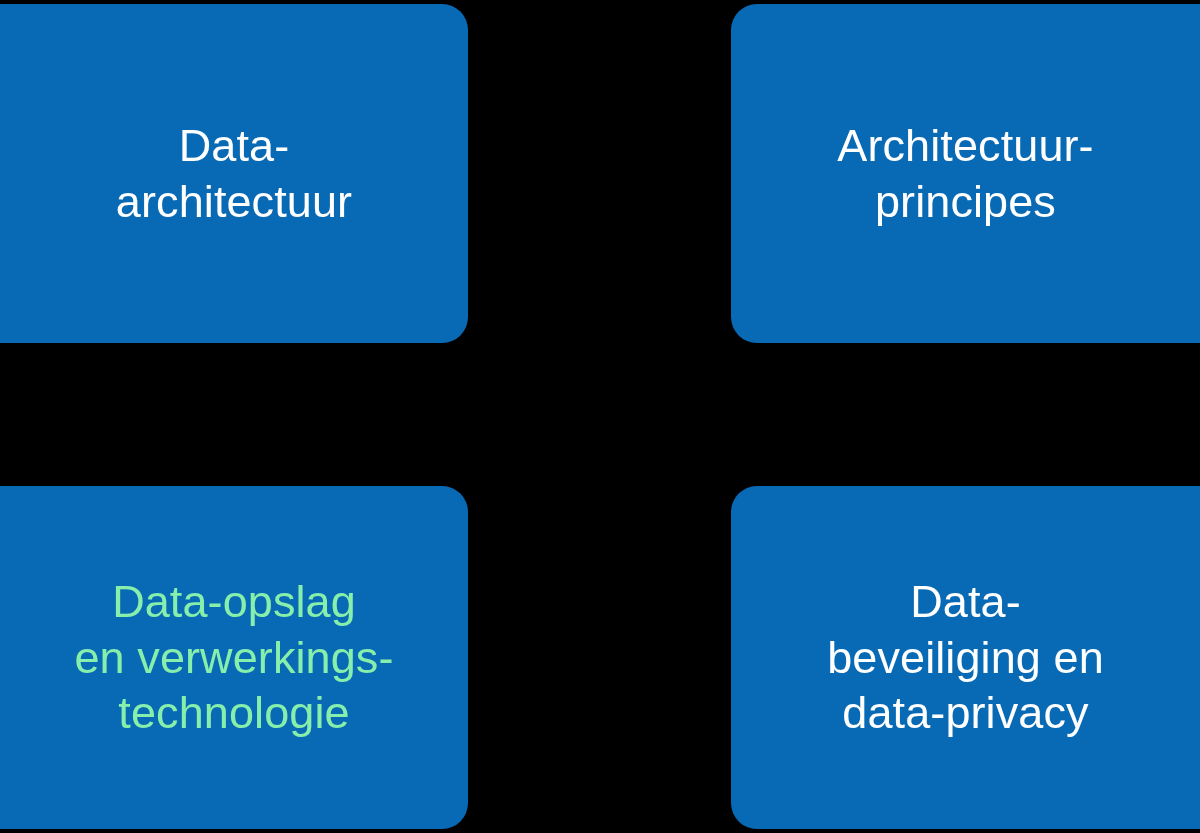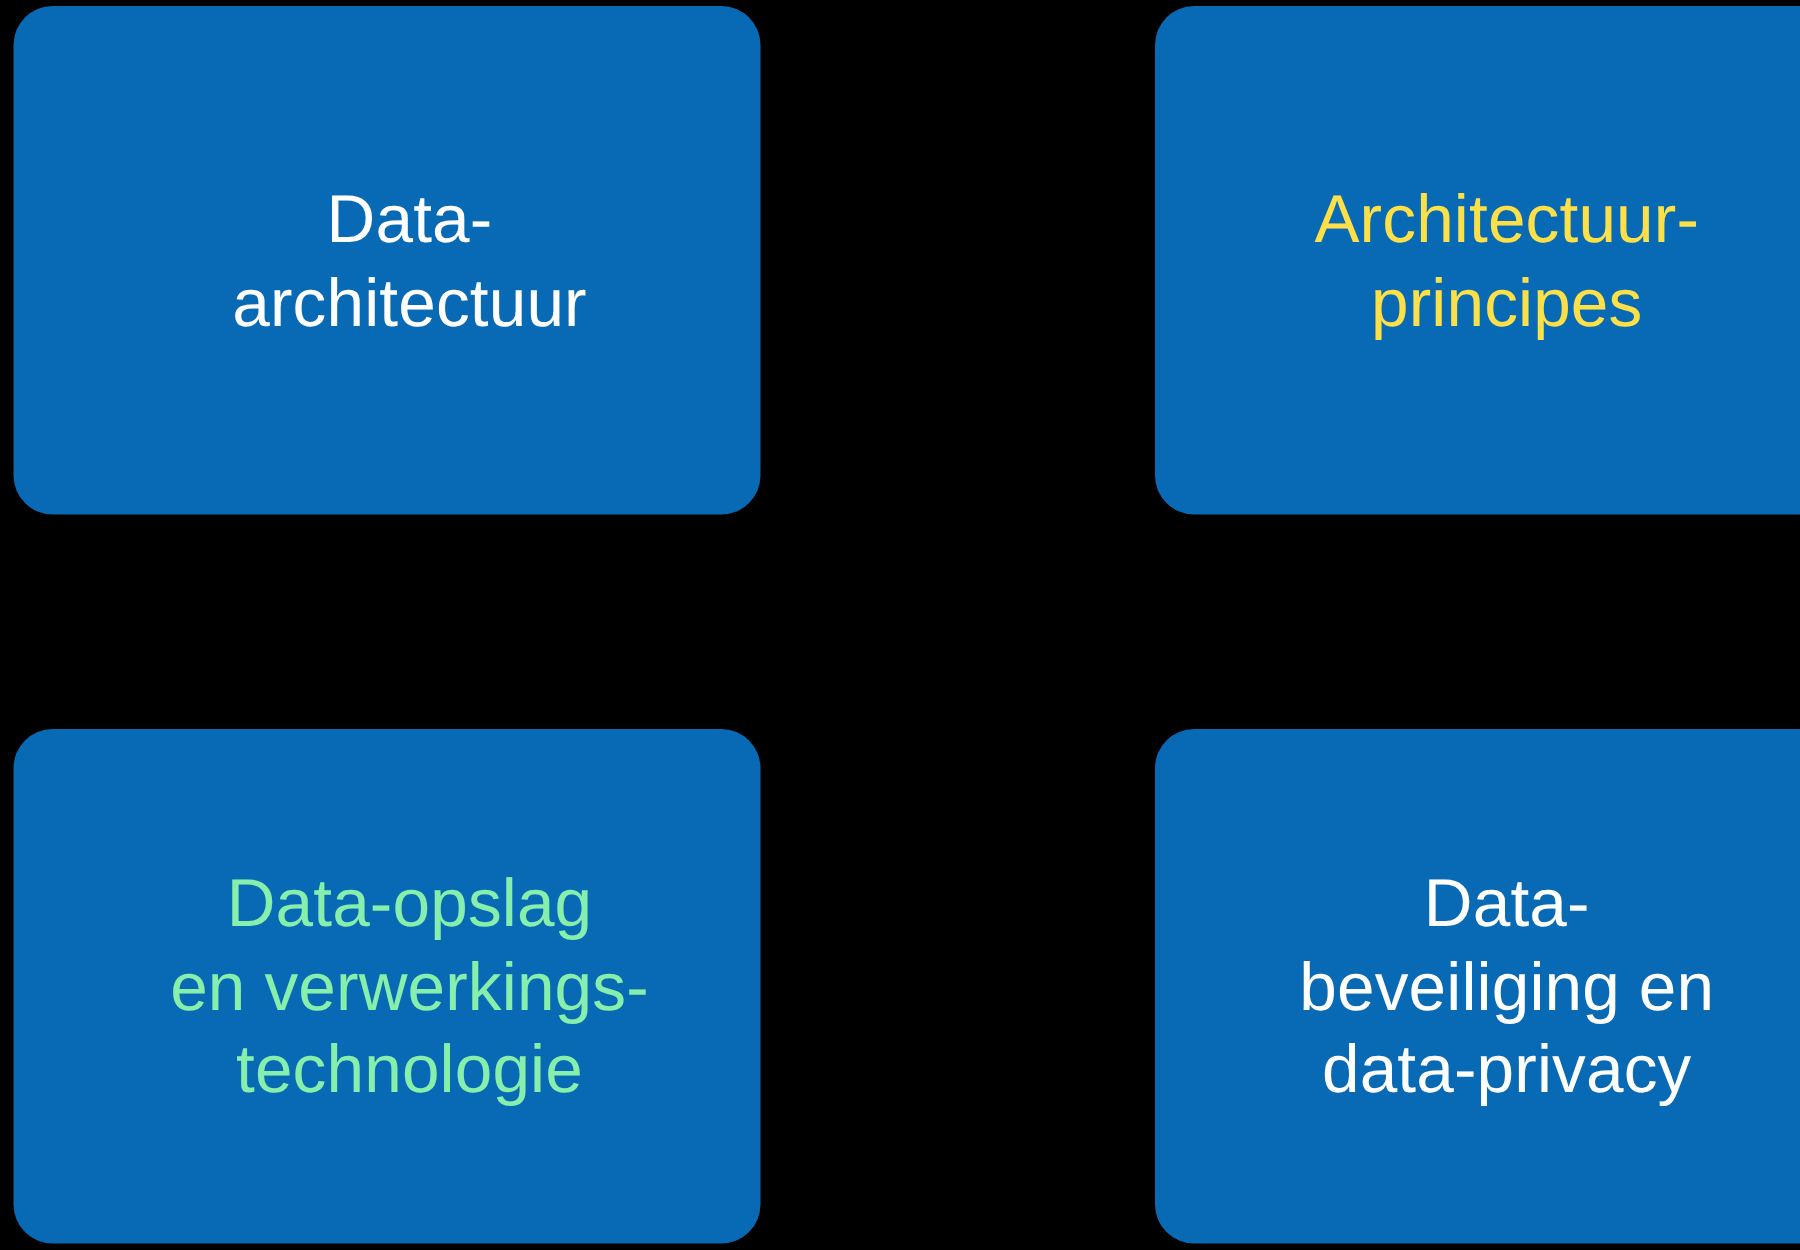--- a/index.html
+++ b/index.html
@@ -13,21 +13,20 @@
     height: 833px;
     overflow: hidden;
     font-family: "Liberation Sans", sans-serif;
   }
 
   #diagram-canvas {
     position: relative;
     width: 1156px;
     height: 833px;
     background: #000000;
-    margin-left: 39px;
   }
 
   .quadrant-box {
     position: absolute;
     background: #0869B4;
     border-radius: 26px;
     display: flex;
     align-items: center;
     justify-content: center;
     box-sizing: border-box;
@@ -82,21 +81,21 @@
 <body style="background: rgb(0, 0, 0);">
 
 <div id="diagram-canvas" style="background: rgb(0, 0, 0);">
 
   <div class="quadrant-box" id="box-data-architectuur" style="background: rgb(8, 105, 180); border-radius: 26px;">
     <span class="box-label" style="color: rgb(255, 255, 255);">Data-
 architectuur</span>
   </div>
 
   <div class="quadrant-box" id="box-architectuur-principes" style="background: rgb(8, 105, 180); border-radius: 26px;">
-    <span class="box-label" style="color: #fde047;">Architectuur-
+    <span class="box-label" style="color: #ffffff;">Architectuur-
 principes</span>
   </div>
 
   <div class="quadrant-box" id="box-data-opslag" style="background: rgb(8, 105, 180); border-radius: 26px;">
     <span class="box-label" style="color: #86efac;">Data-opslag
 en verwerkings-
 technologie</span>
   </div>
 
   <div class="quadrant-box" id="box-data-beveiliging" style="background: rgb(8, 105, 180); border-radius: 26px;">

